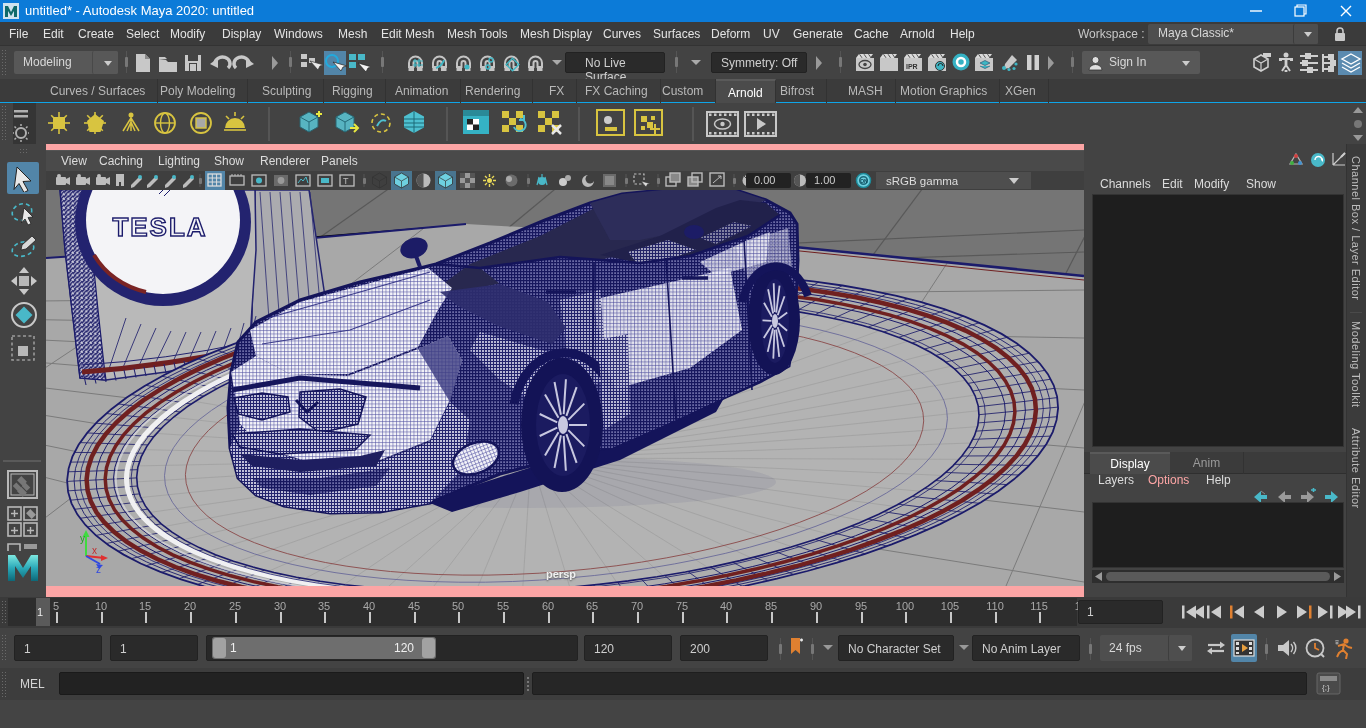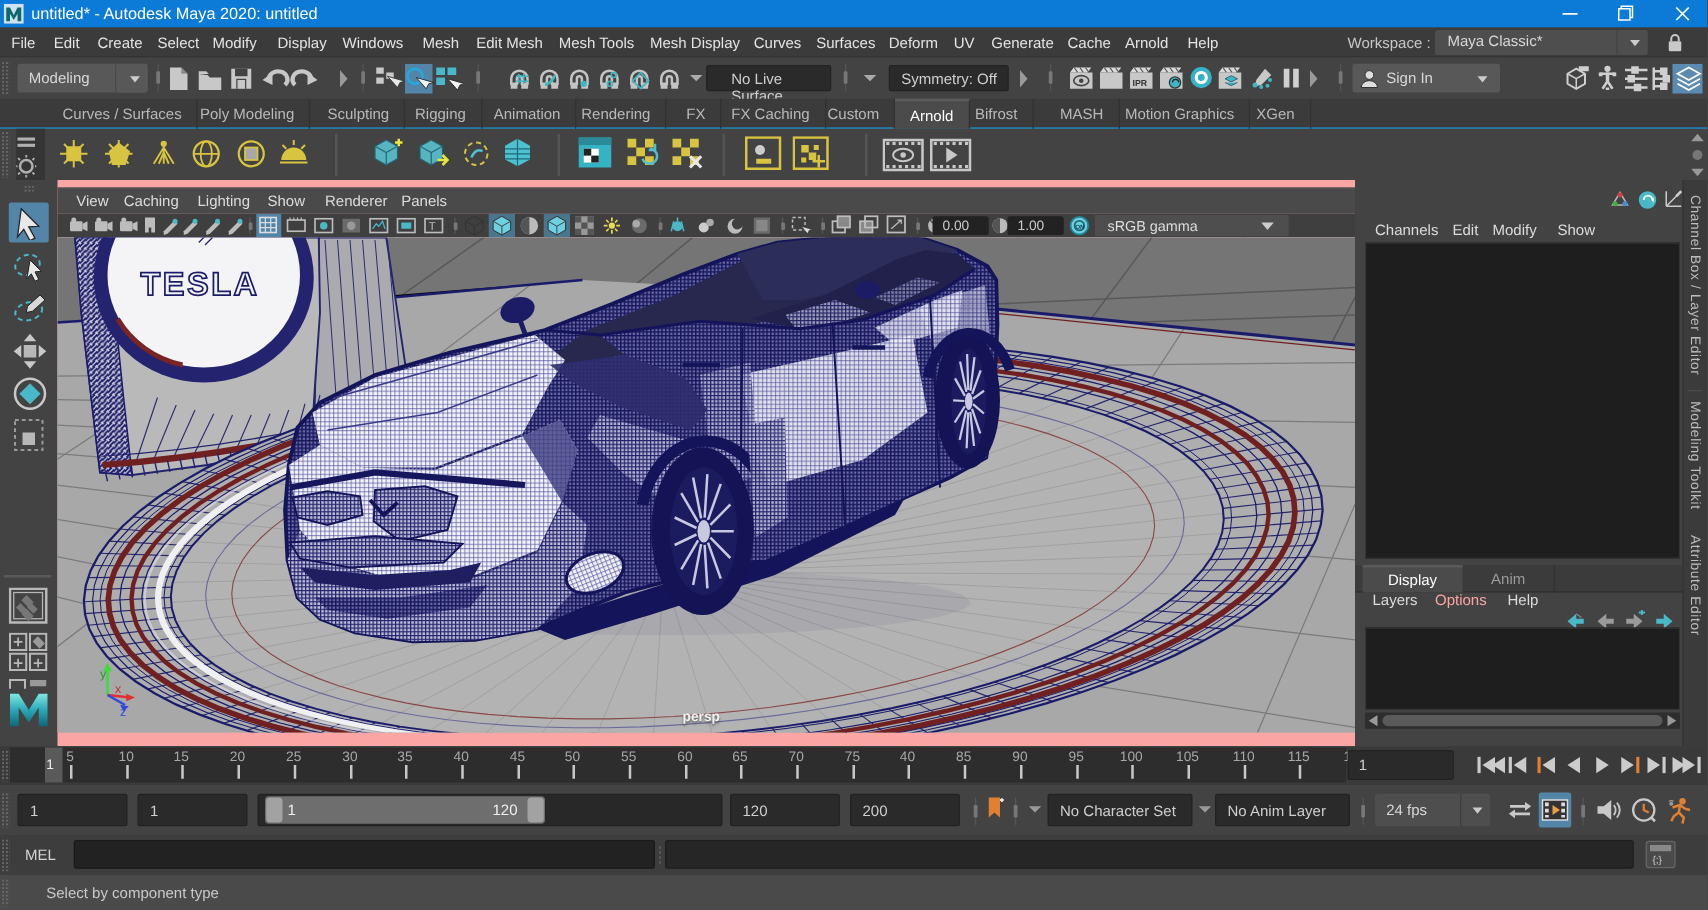--- a/index.html
+++ b/index.html
@@ -1332,16 +1332,12 @@
       <div style="position:absolute;left:20px;top:9px;color:#d4d4d4;font-size:12px">MEL</div>
       <div style="position:absolute;left:59px;top:4px;width:465px;height:23px;background:#222;border:1px solid #1a1a1a;border-radius:2px"></div>
       <div style="position:absolute;left:527px;top:8px;width:2px;height:16px;background-image:radial-gradient(#777 40%,transparent 41%);background-size:2px 4px"></div>
       <div style="position:absolute;left:532px;top:4px;width:775px;height:23px;background:#262626;border:1px solid #1e1e1e;border-radius:2px"></div>
       <svg class="abs" style="left:1316px;top:4px" width="26" height="24">
         <rect x="1" y="1" width="23" height="21" rx="2" fill="#4a4a4a" stroke="#666"></rect>
         <rect x="4" y="4" width="17" height="5" fill="#888"></rect>
         <text x="6" y="18" font-size="8" fill="#ccc" font-family="Liberation Mono">{;}</text>
       </svg>
     </div>
-    <div class="abs" id="helprow">
-      <div class="dotgrip" style="left:1px;top:3px;height:22px"></div>
-      <div style="position:absolute;left:37px;top:7px">Select by component type</div>
-    </div>
   </div>
 </body></html>

